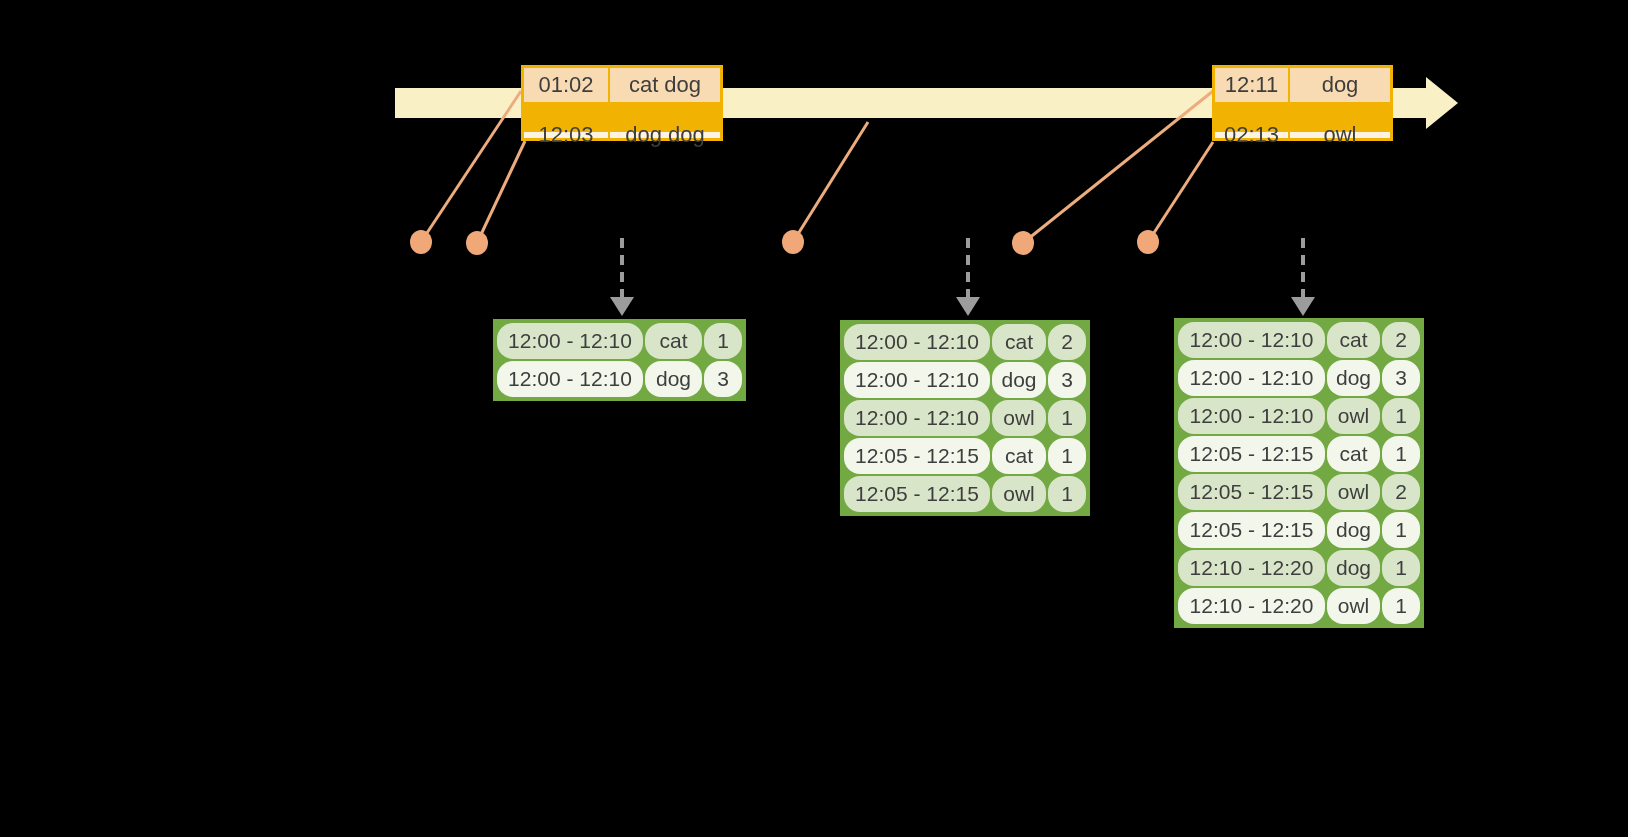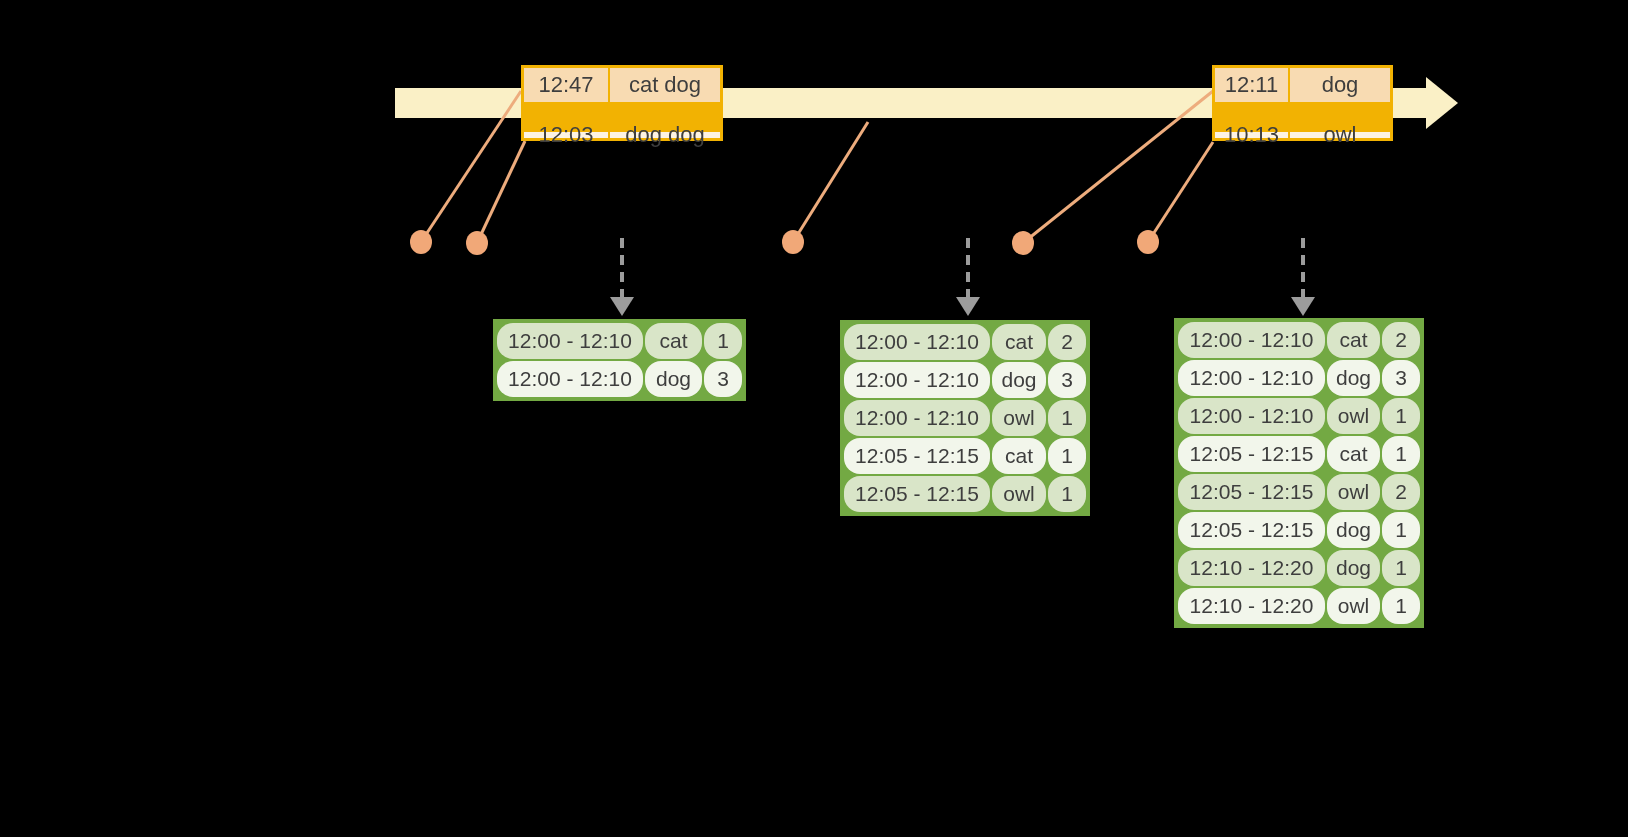--- a/index.html
+++ b/index.html
@@ -72,29 +72,29 @@
 
       <line x1="968" y1="238" x2="968" y2="297" stroke="#9C9C9C" stroke-width="4" stroke-dasharray="10 7"></line>
       <polygon points="956,297 980,297 968,316" fill="#9C9C9C"></polygon>
 
       <line x1="1303" y1="238" x2="1303" y2="297" stroke="#9C9C9C" stroke-width="4" stroke-dasharray="10 7"></line>
       <polygon points="1291,297 1315,297 1303,316" fill="#9C9C9C"></polygon>
     </g>
   </svg>
 
   <div class="etable et1">
-      <div class="cell c0 r0">12:47</div>
+      <div class="cell c0 r0">01:02</div>
       <div class="cell c1 r0">cat dog</div>
       <div class="cell c0 r1">12:03</div>
       <div class="cell c1 r1">dog dog</div>
     </div>
   <div class="etable et3">
       <div class="cell c0 r0">12:11</div>
       <div class="cell c1 r0">dog</div>
-      <div class="cell c0 r1">10:13</div>
+      <div class="cell c0 r1">02:13</div>
       <div class="cell c1 r1">owl</div>
     </div>
 
   <div class="gtable gt1">
       <div class="cell c0 r0">12:00 - 12:10</div>
       <div class="cell c1 r0">cat</div>
       <div class="cell c2 r0">1</div>
       <div class="cell c0 r1">12:00 - 12:10</div>
       <div class="cell c1 r1">dog</div>
       <div class="cell c2 r1">3</div>

